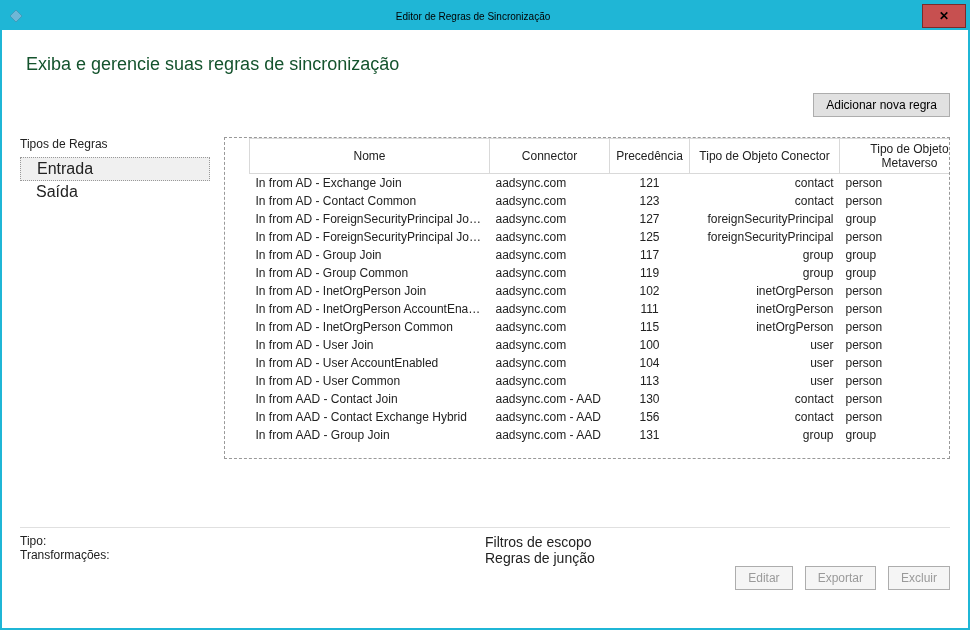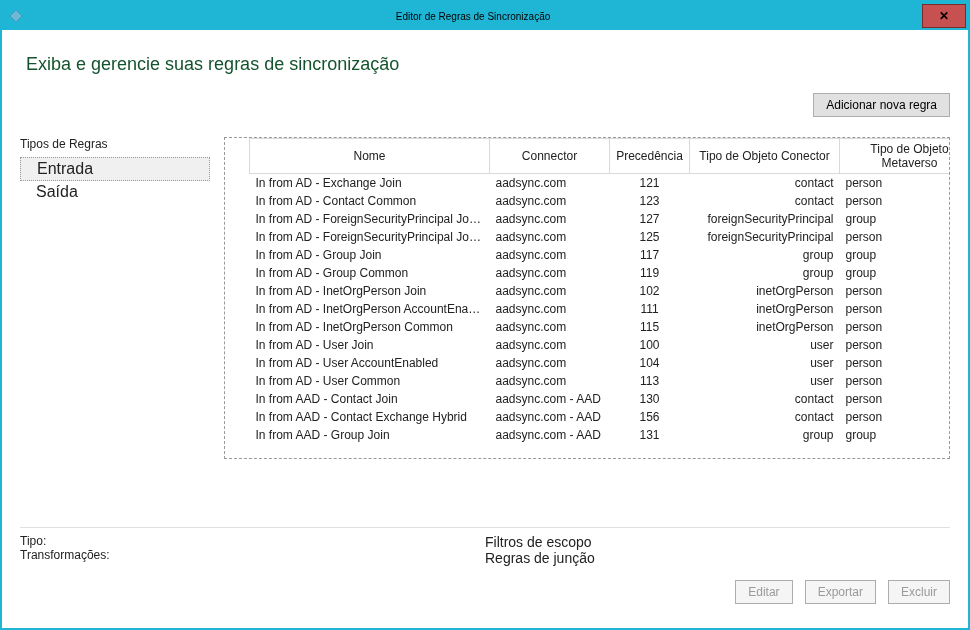--- a/index.html
+++ b/index.html
@@ -32,21 +32,21 @@
     .col-tm { width: 140px; }
     .td-nome { text-align: left; padding-left: 10px; }
     .td-conn { text-align: left; }
     .td-prec { text-align: center; padding-left: 10px; }
     .td-tc { text-align: right; padding-left: 10px; }
     .td-tm { text-align: left; }
     .hr { border: none; border-top: 1px solid #e0e0e0; margin: 68px 0 6px 0; }
     .bottom { display: flex; }
     .bottom-left { width: 50%; font-size: 12px; }
     .bottom-mid { width: 50%; font-size: 14px; }
-    .bottom-actions { display: flex; justify-content: flex-end; gap: 12px; margin-top: 14px; }
+    .bottom-actions { display: flex; justify-content: flex-end; gap: 12px; }
   </style>
 </head>
 <body>
 
 <div class="window">
   <div class="titlebar">
     <div class="title-icon">
       <svg width="14" height="14" viewBox="0 0 14 14">
         <polygon points="7,1 13,7 7,13 1,7" fill="#6fb7d6" stroke="#3a8aa8" stroke-width="0.6"></polygon>
       </svg>

